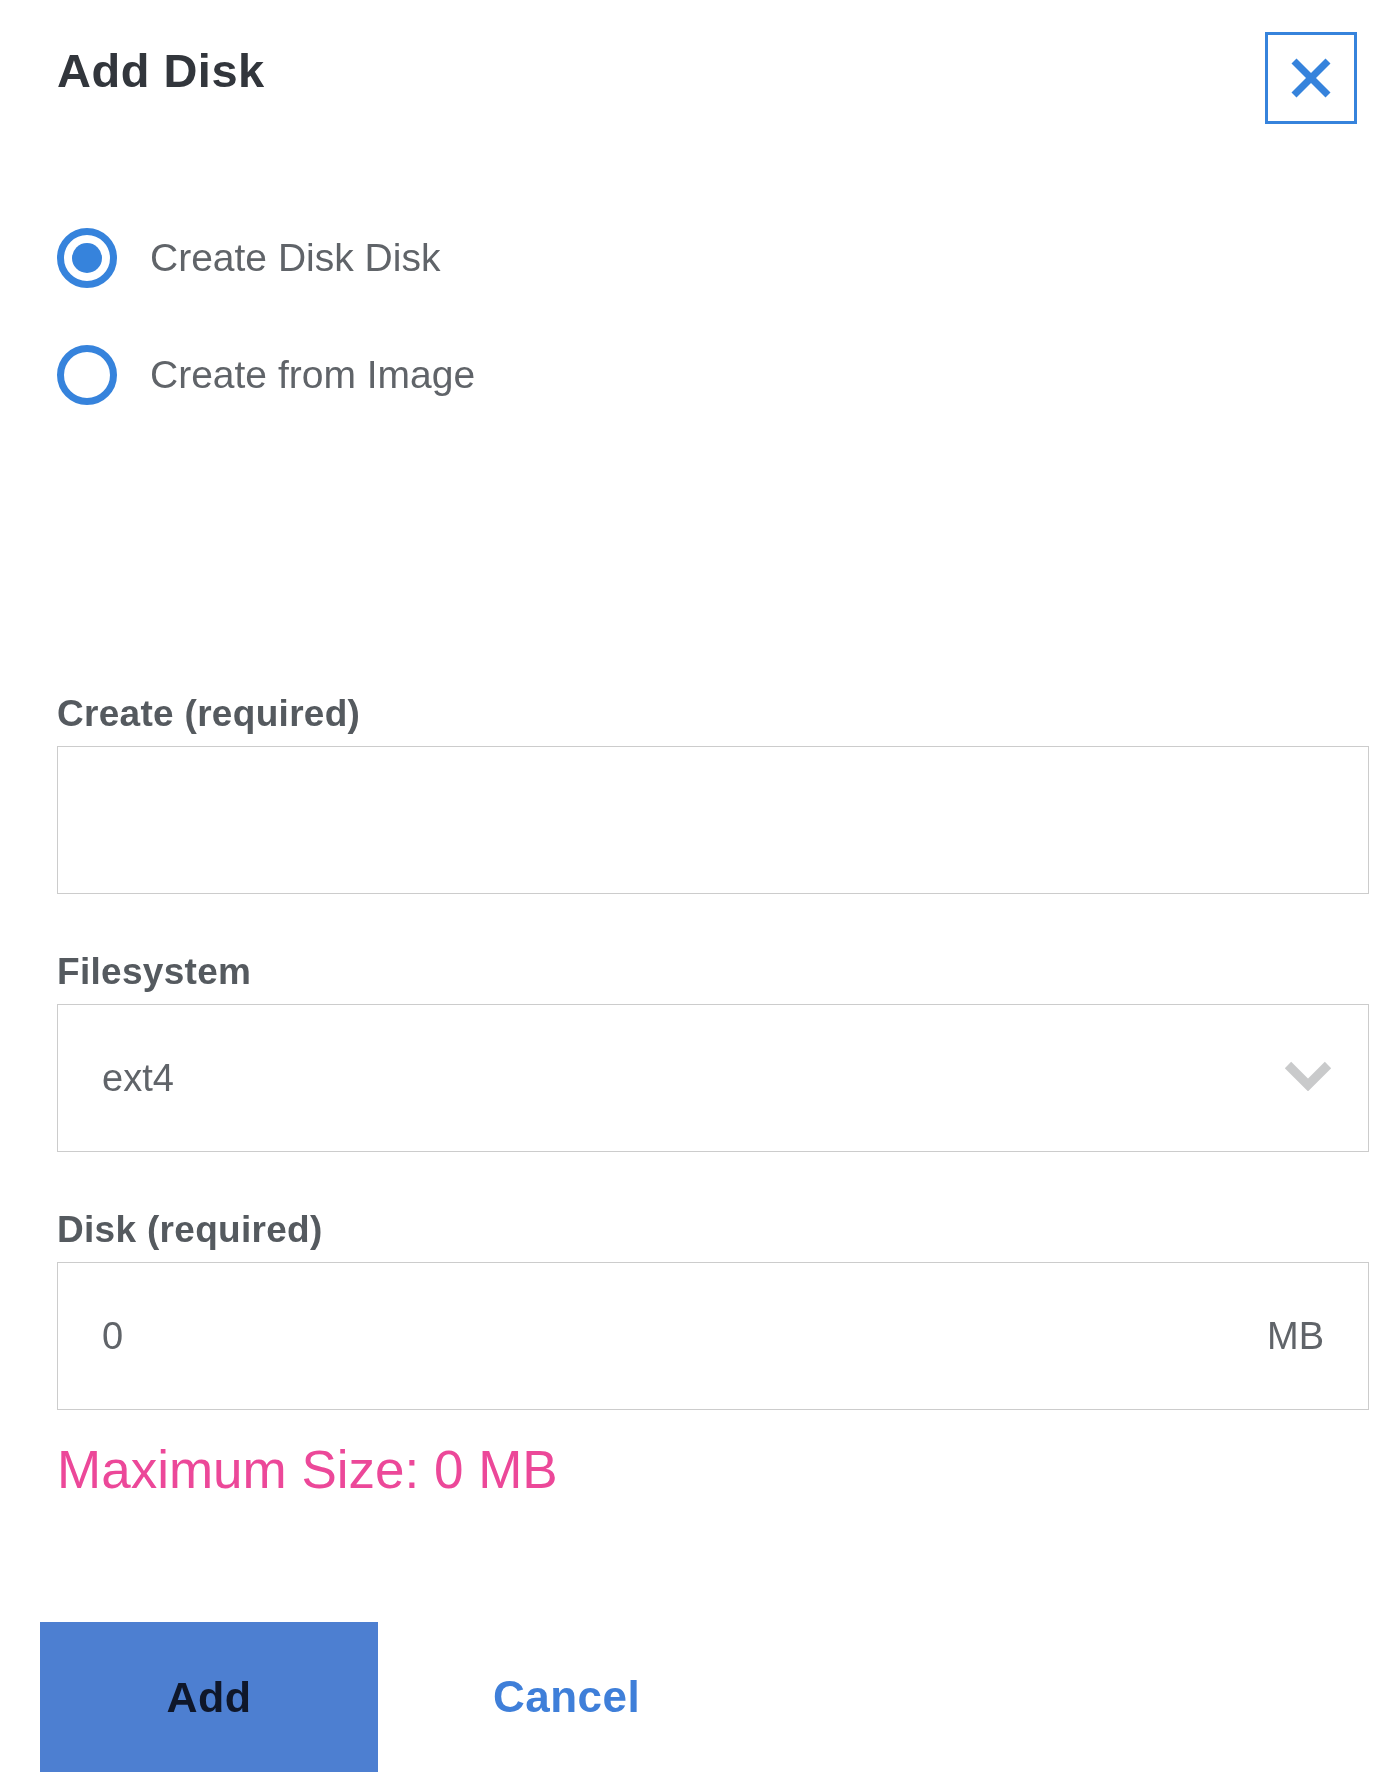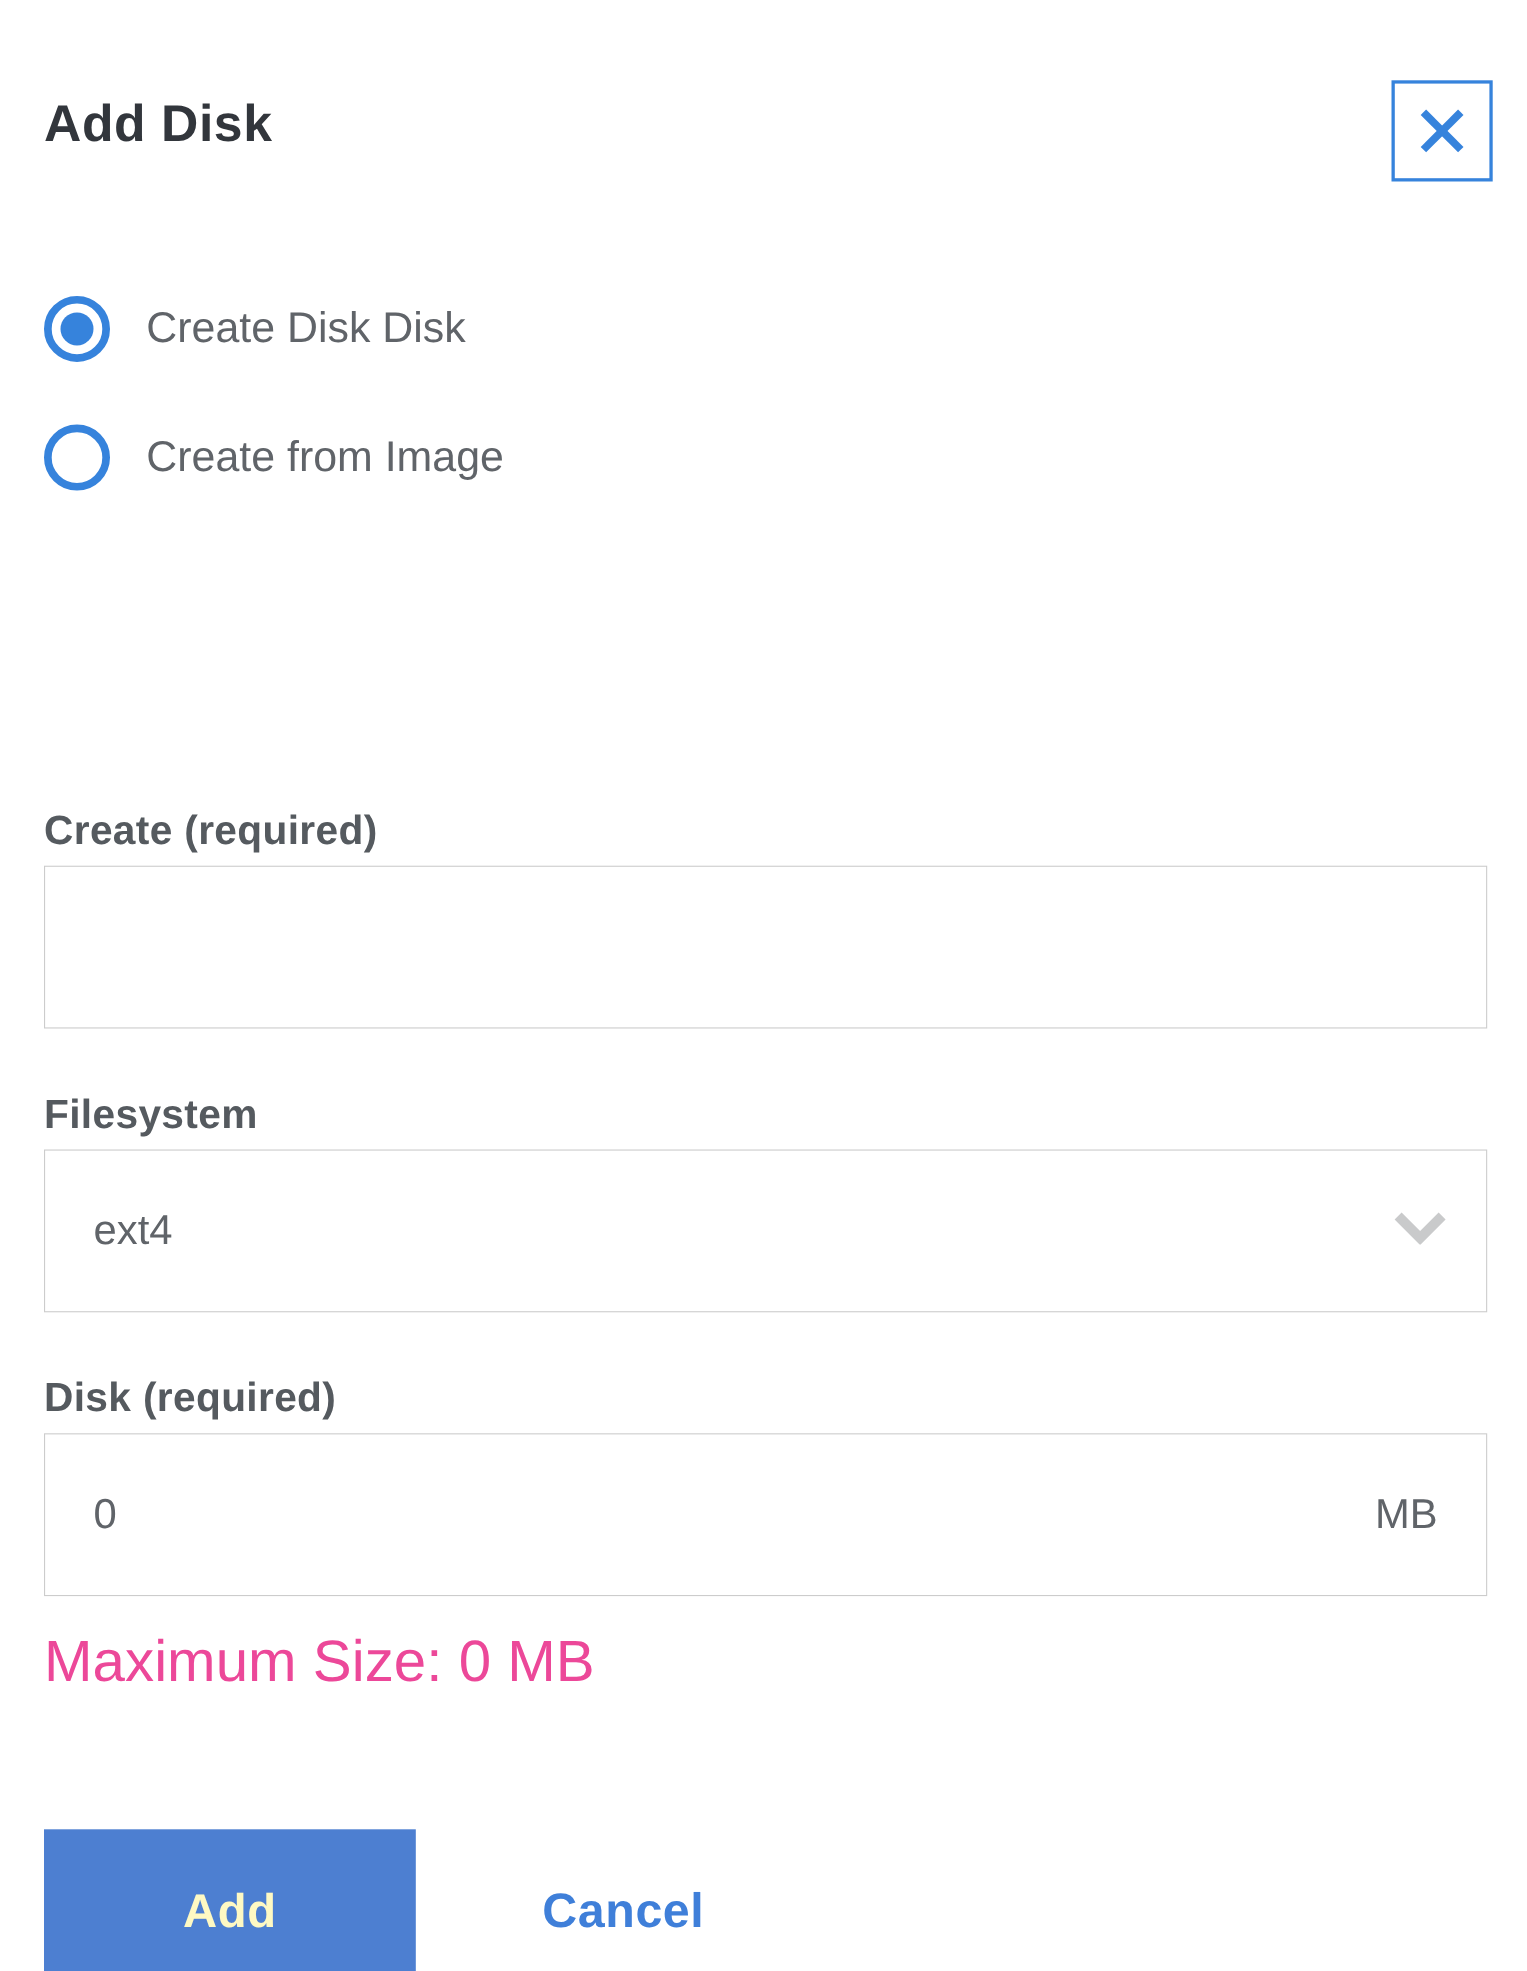--- a/index.html
+++ b/index.html
@@ -2,21 +2,21 @@
 <html><head>
 <meta charset="utf-8">
 <style>
   * { margin: 0; padding: 0; box-sizing: border-box; }
   html, body {
     width: 1388px; height: 1792px;
     background: #ffffff;
     font-family: "Liberation Sans", sans-serif;
     overflow: hidden;
   }
-  .dialog { position: relative; width: 1388px; height: 1356px; padding: 40px 36px 0 40px; margin-top: 41px; }
+  .dialog { position: relative; width: 1388px; height: 1356px; padding: 40px 36px 0 57px; }
 
   
   .dialog-header { position: relative; height: 64px; }
   .dialog-title {
     font-size: 47px; font-weight: 700; color: #32363c;
     letter-spacing: 0.5px; line-height: 62px;
   }
   .close-btn {
     position: absolute; top: -8px; right: -5px;
     width: 92px; height: 92px;
@@ -76,21 +76,21 @@
   }
   .size-unit { font-size: 38px; color: #606469; flex: 0 0 auto; }
 
   .helper-text { margin-top: 29px; font-size: 53px; color: #ec4899; }
 
   
   .actions { position: absolute; left: 40px; top: 1622px; display: flex; align-items: center; }
   .add-btn {
     width: 338px; height: 150px;
     background: #4d7fd1; border: none;
-    color: #fef9c3; font-size: 43px; font-weight: 700;
+    color: #0f172a; font-size: 43px; font-weight: 700;
     font-family: "Liberation Sans", sans-serif;
     letter-spacing: 0.5px;
     cursor: pointer;
   }
   .cancel-btn {
     margin-left: 115px;
     background: none; border: none;
     color: #3f7fd9; font-size: 44px; font-weight: 700;
     font-family: "Liberation Sans", sans-serif;
     letter-spacing: 0.5px;

